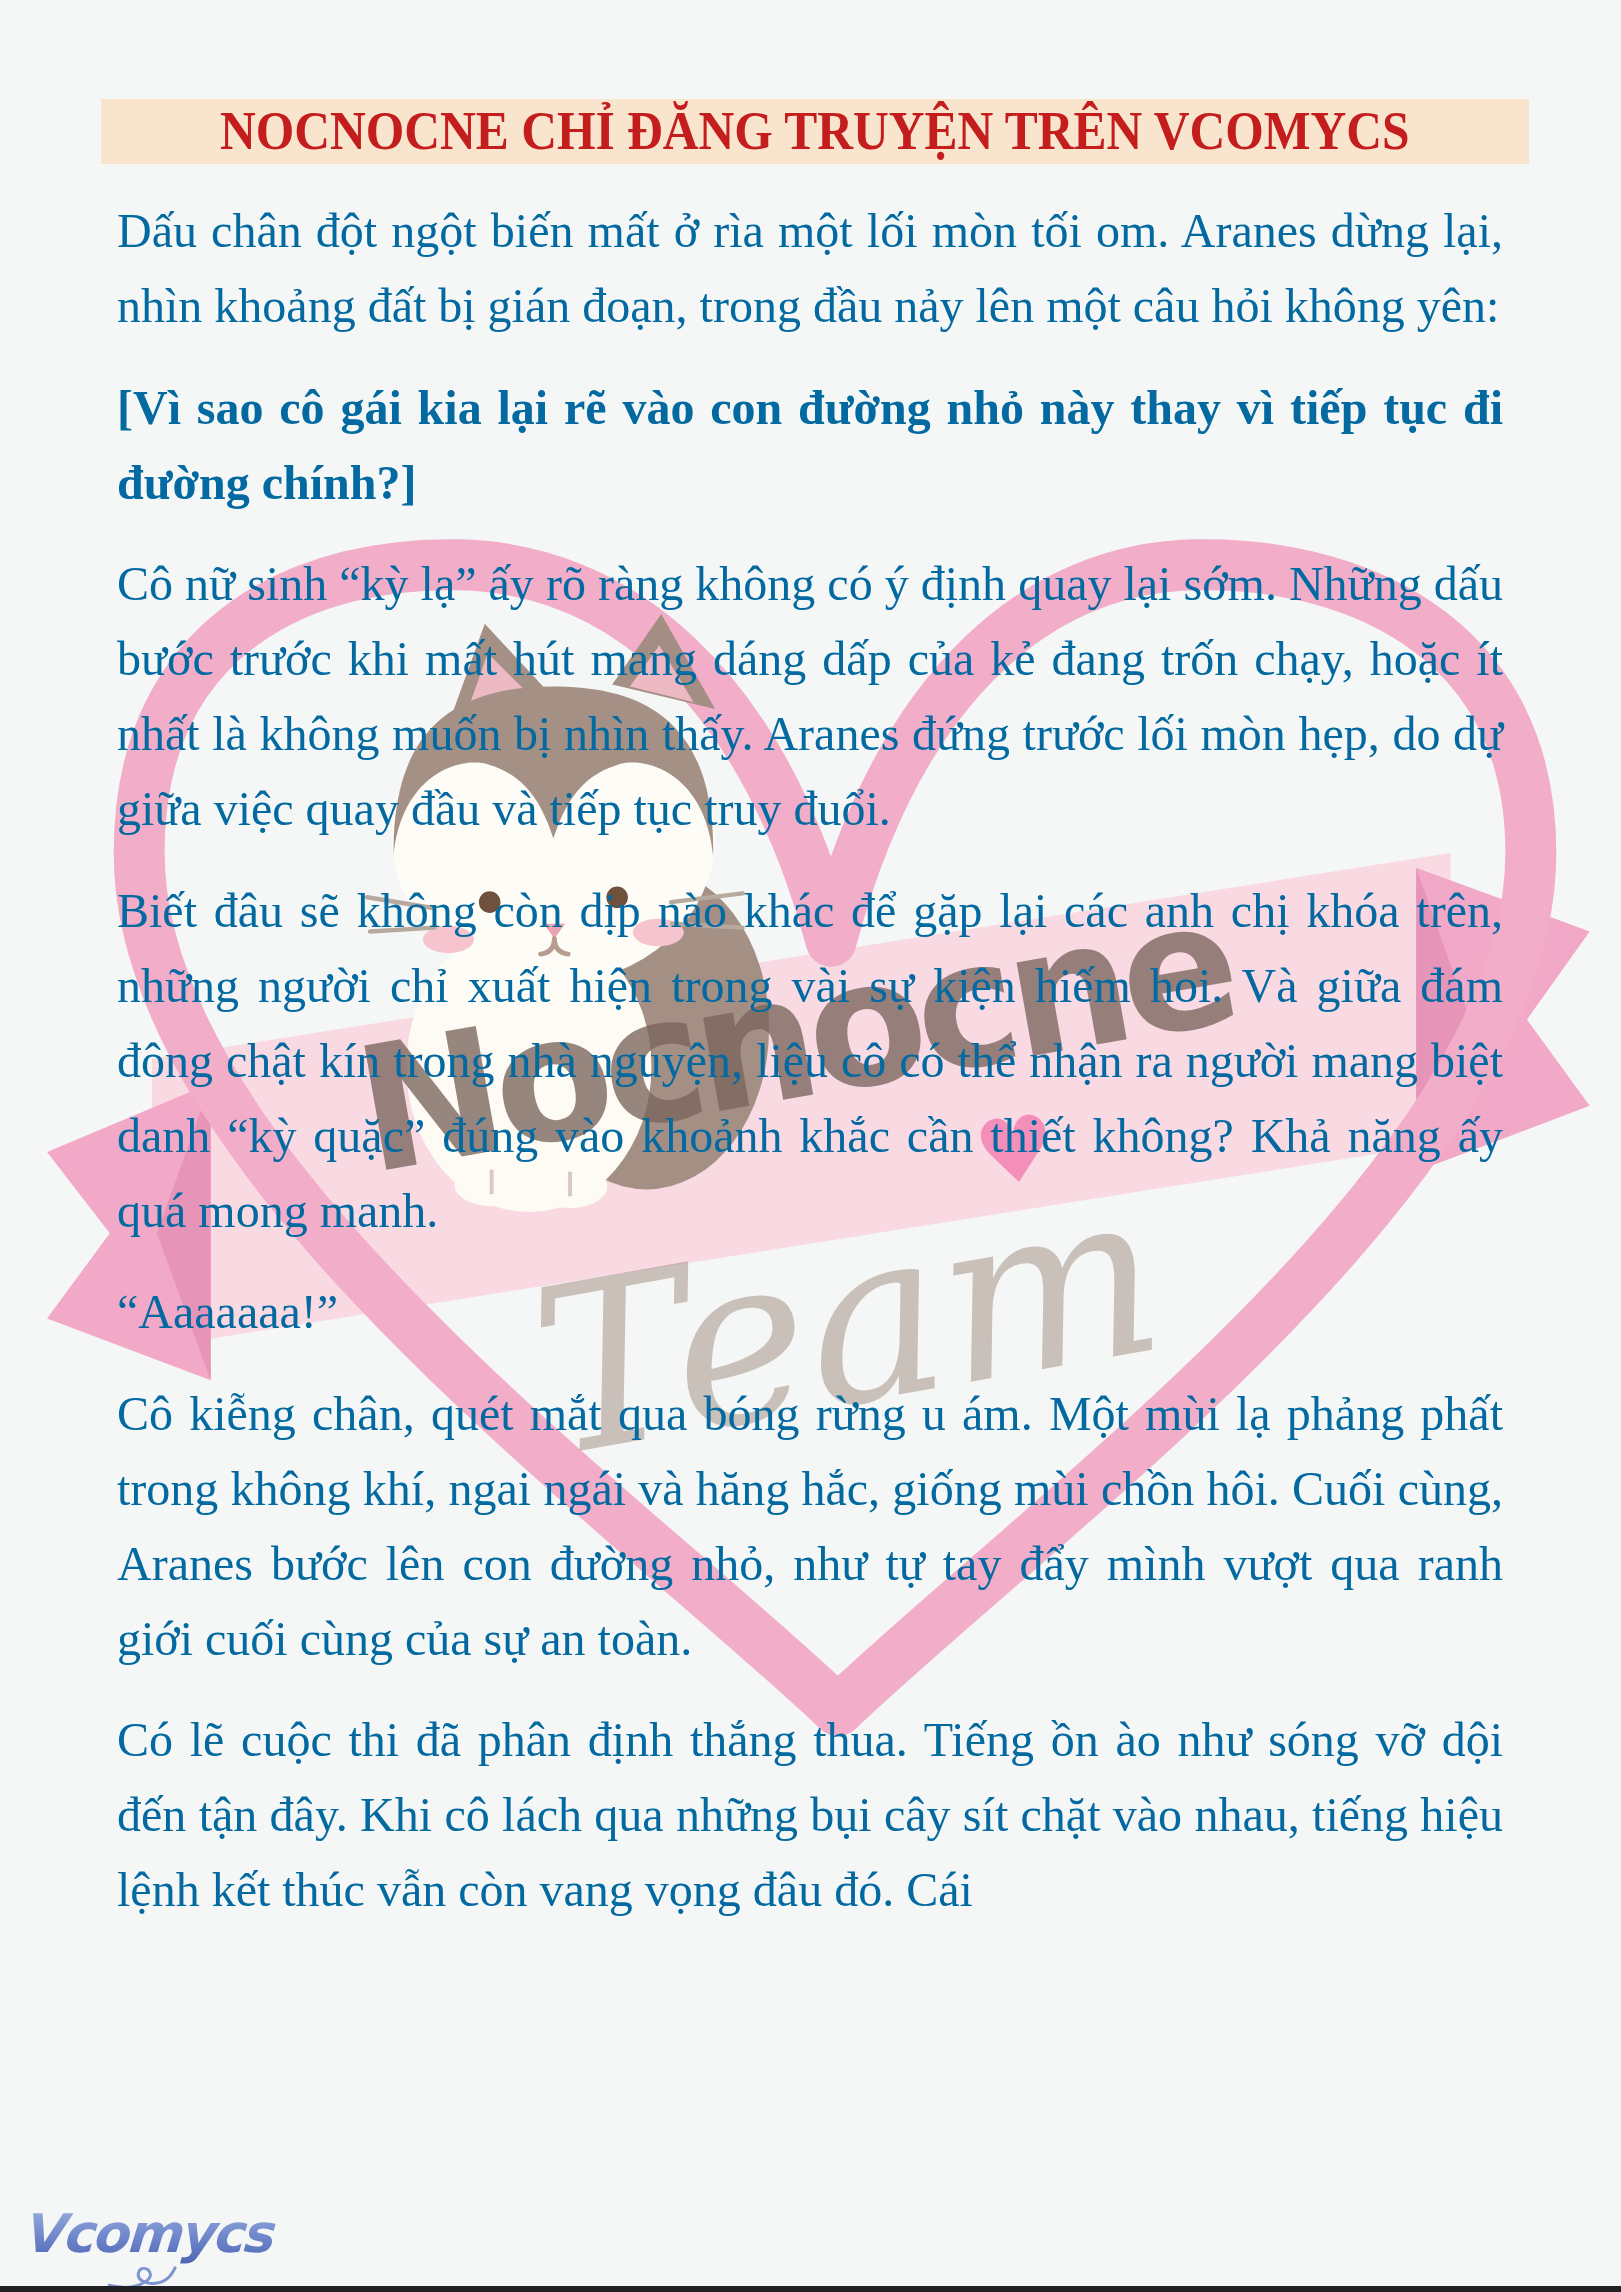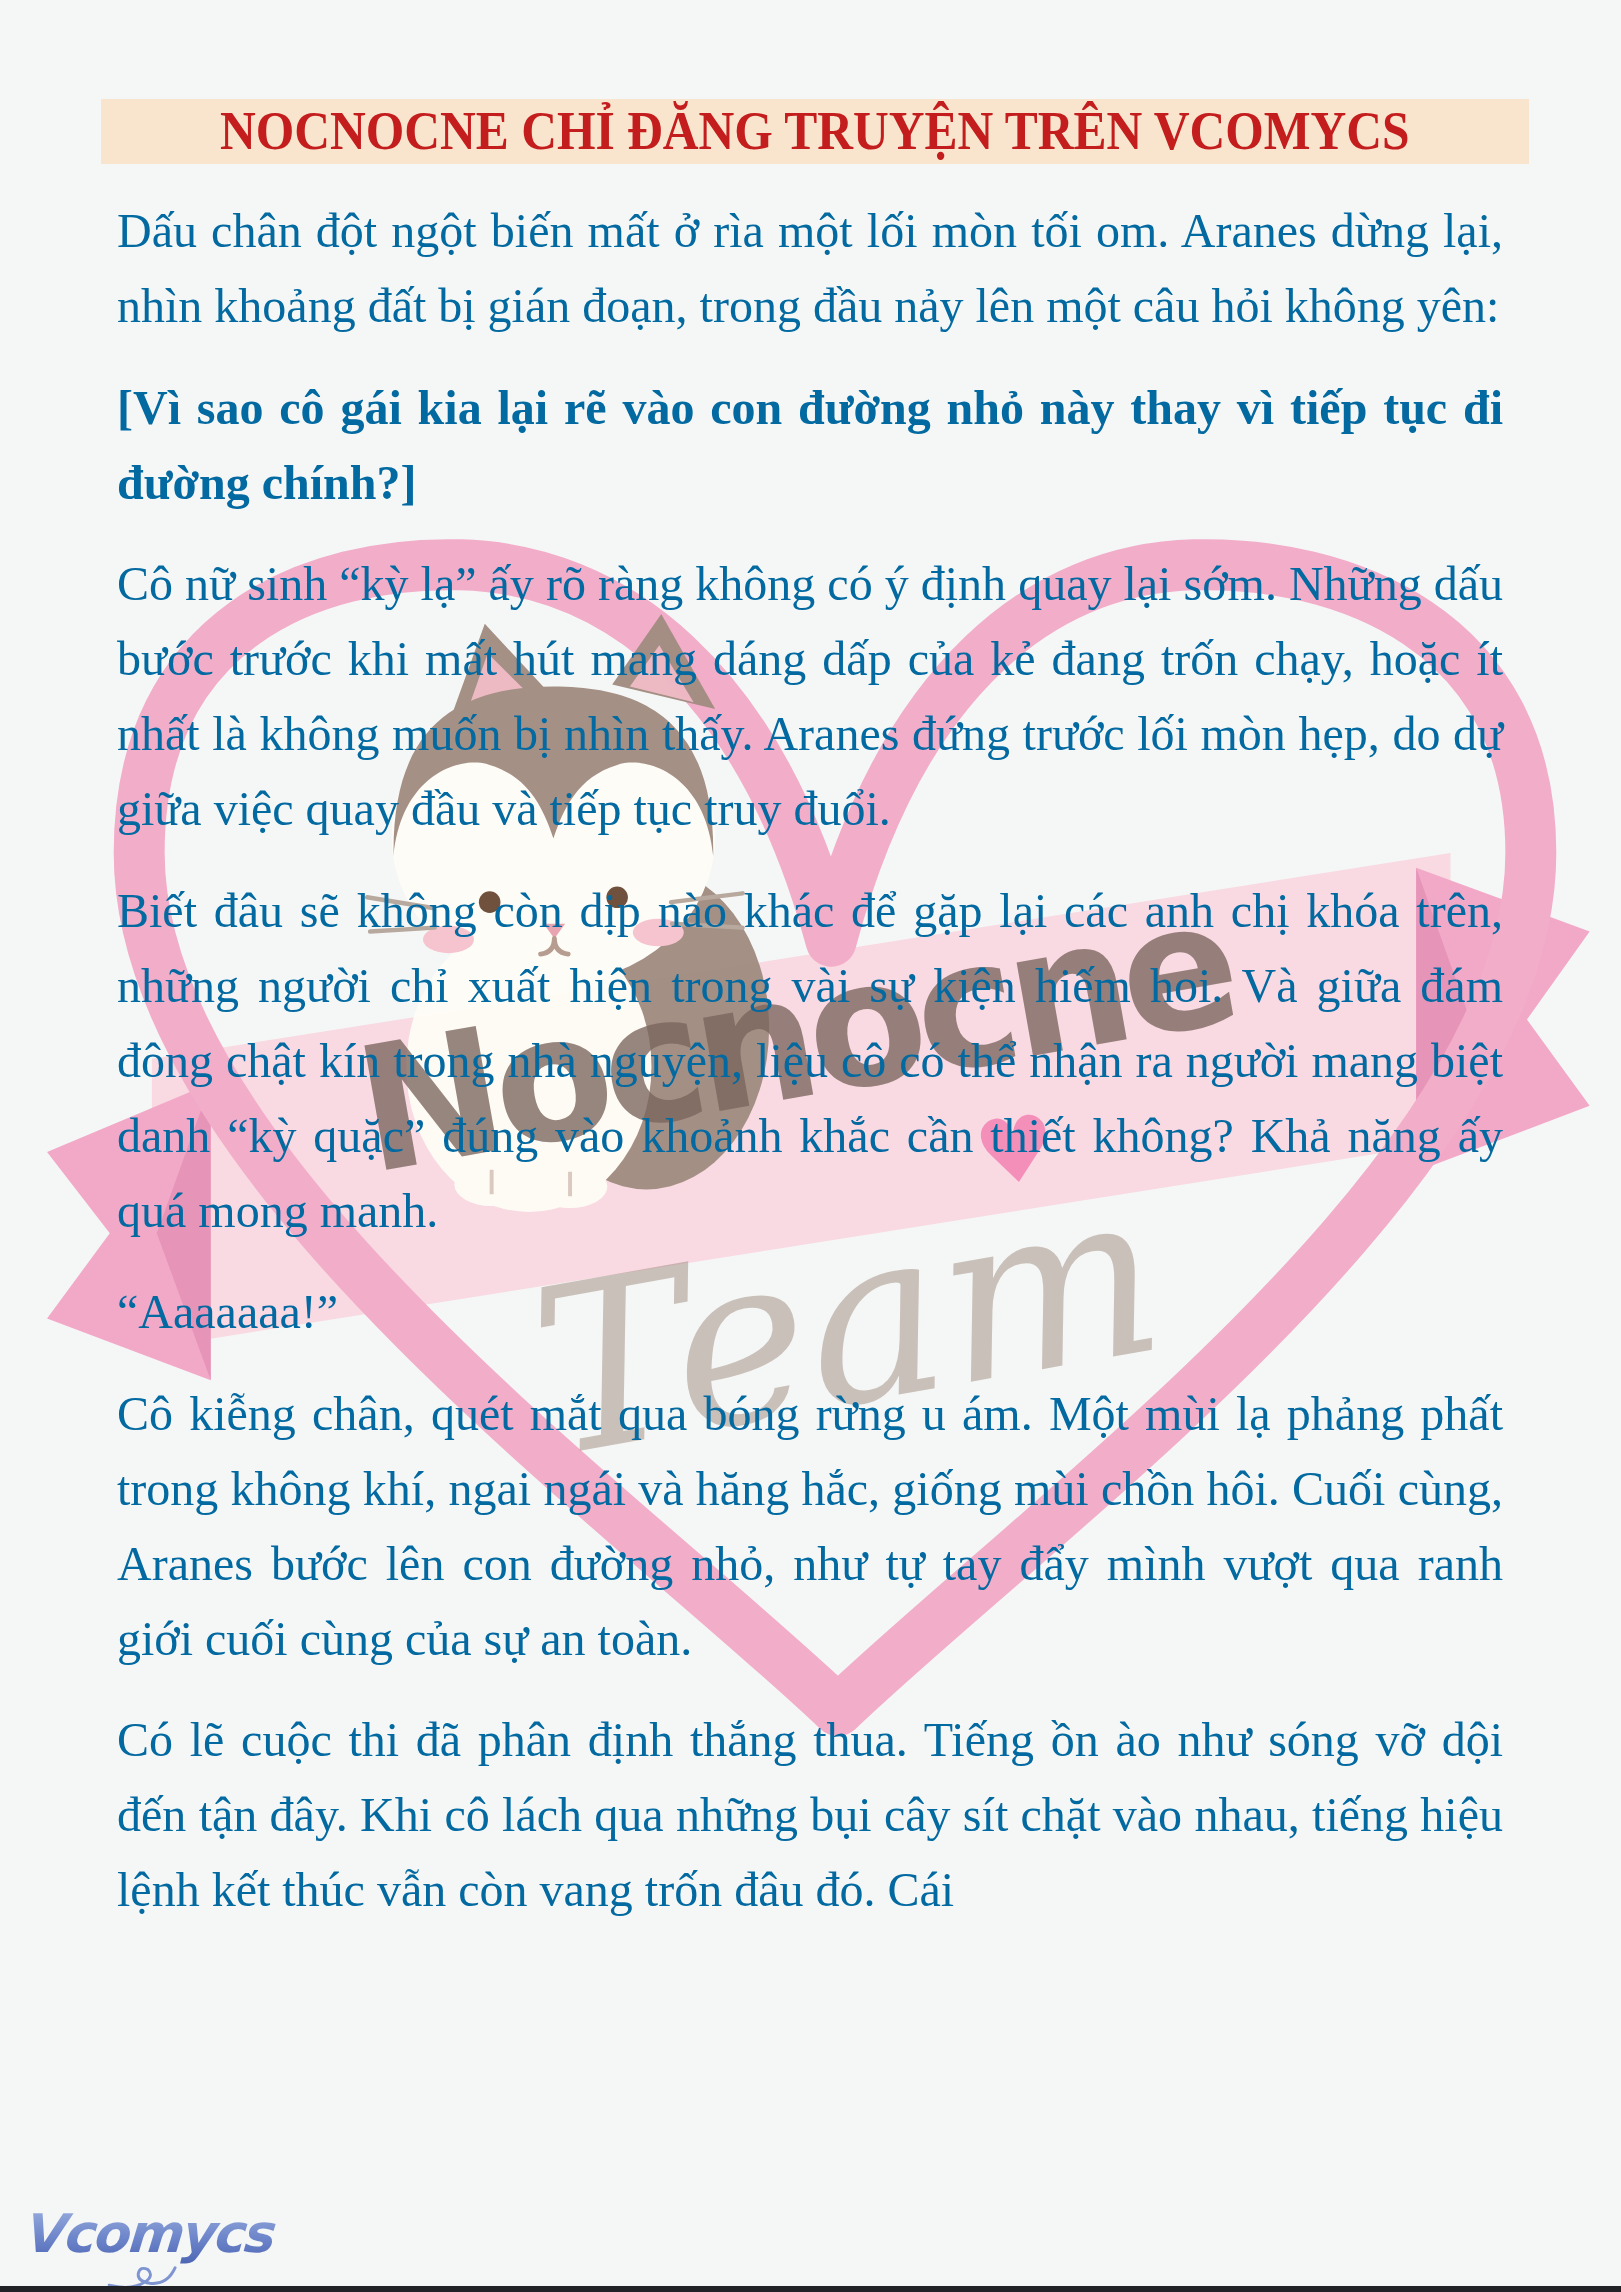--- a/index.html
+++ b/index.html
@@ -149,21 +149,21 @@
       <span>NOCNOCNE CHỈ ĐĂNG TRUYỆN TRÊN VCOMYCS</span>
     </div>
 
     <div class="story">
       <p>Dấu chân đột ngột biến mất ở rìa một lối mòn tối om. Aranes dừng lại, nhìn khoảng đất bị gián đoạn, trong đầu nảy lên một câu hỏi không yên:</p>
       <p class="quote">[Vì sao cô gái kia lại rẽ vào con đường nhỏ này thay vì tiếp tục đi đường chính?]</p>
       <p>Cô nữ sinh “kỳ lạ” ấy rõ ràng không có ý định quay lại sớm. Những dấu bước trước khi mất hút mang dáng dấp của kẻ đang trốn chạy, hoặc ít nhất là không muốn bị nhìn thấy. Aranes đứng trước lối mòn hẹp, do dự giữa việc quay đầu và tiếp tục truy đuổi.</p>
       <p>Biết đâu sẽ không còn dịp nào khác để gặp lại các anh chị khóa trên, những người chỉ xuất hiện trong vài sự kiện hiếm hoi. Và giữa đám đông chật kín trong nhà nguyện, liệu cô có thể nhận ra người mang biệt danh “kỳ quặc” đúng vào khoảnh khắc cần thiết không? Khả năng ấy quá mong manh.</p>
       <p>“Aaaaaaa!”</p>
       <p>Cô kiễng chân, quét mắt qua bóng rừng u ám. Một mùi lạ phảng phất trong không khí, ngai ngái và hăng hắc, giống mùi chồn hôi. Cuối cùng, Aranes bước lên con đường nhỏ, như tự tay đẩy mình vượt qua ranh giới cuối cùng của sự an toàn.</p>
-      <p>Có lẽ cuộc thi đã phân định thắng thua. Tiếng ồn ào như sóng vỡ dội đến tận đây. Khi cô lách qua những bụi cây sít chặt vào nhau, tiếng hiệu lệnh kết thúc vẫn còn vang trốn đâu đó. Cái</p>
+      <p>Có lẽ cuộc thi đã phân định thắng thua. Tiếng ồn ào như sóng vỡ dội đến tận đây. Khi cô lách qua những bụi cây sít chặt vào nhau, tiếng hiệu lệnh kết thúc vẫn còn vang vọng đâu đó. Cái</p>
     </div>
 
     <div class="vlogo">
       <span class="vtxt">Vcomycs</span>
       <svg width="88" height="33" viewBox="0 0 90 34">
         <path d="M6 28 Q30 34 44 24 Q52 18 46 12 Q38 8 36 16 Q35 24 48 26 Q66 28 74 10" fill="none" stroke="#7f95d2" stroke-width="3" stroke-linecap="round"></path>
       </svg>
     </div>
   </div>
 

